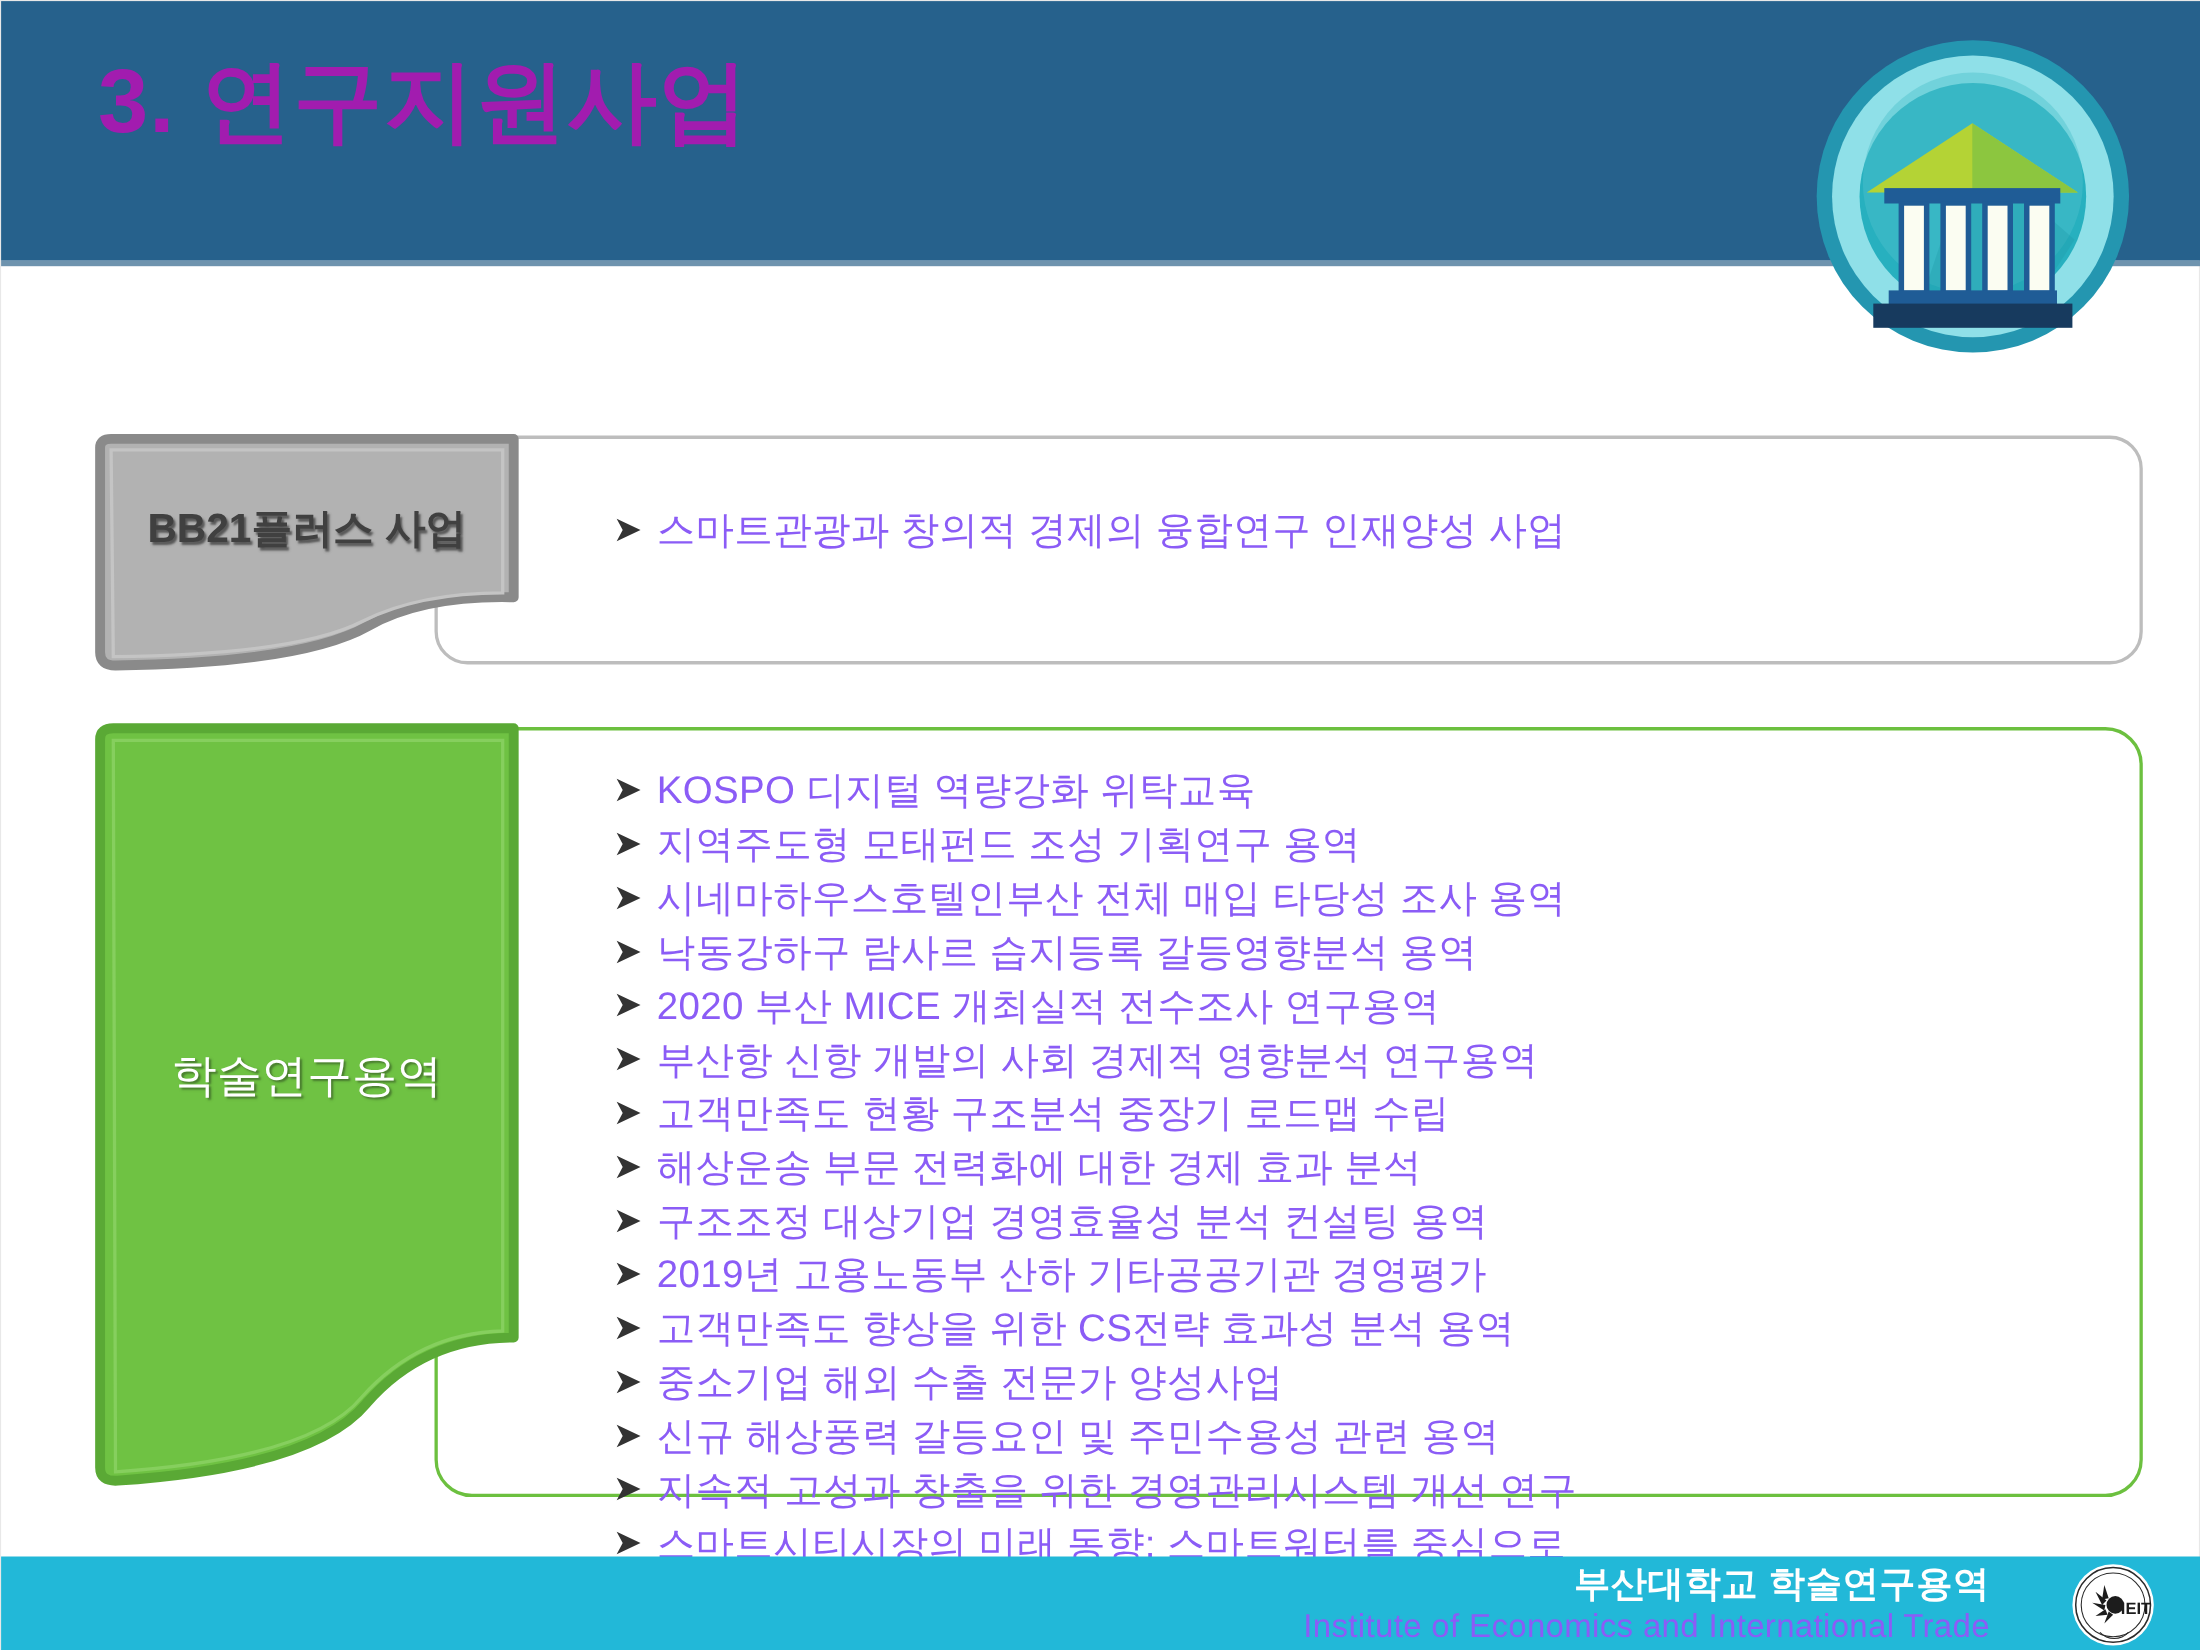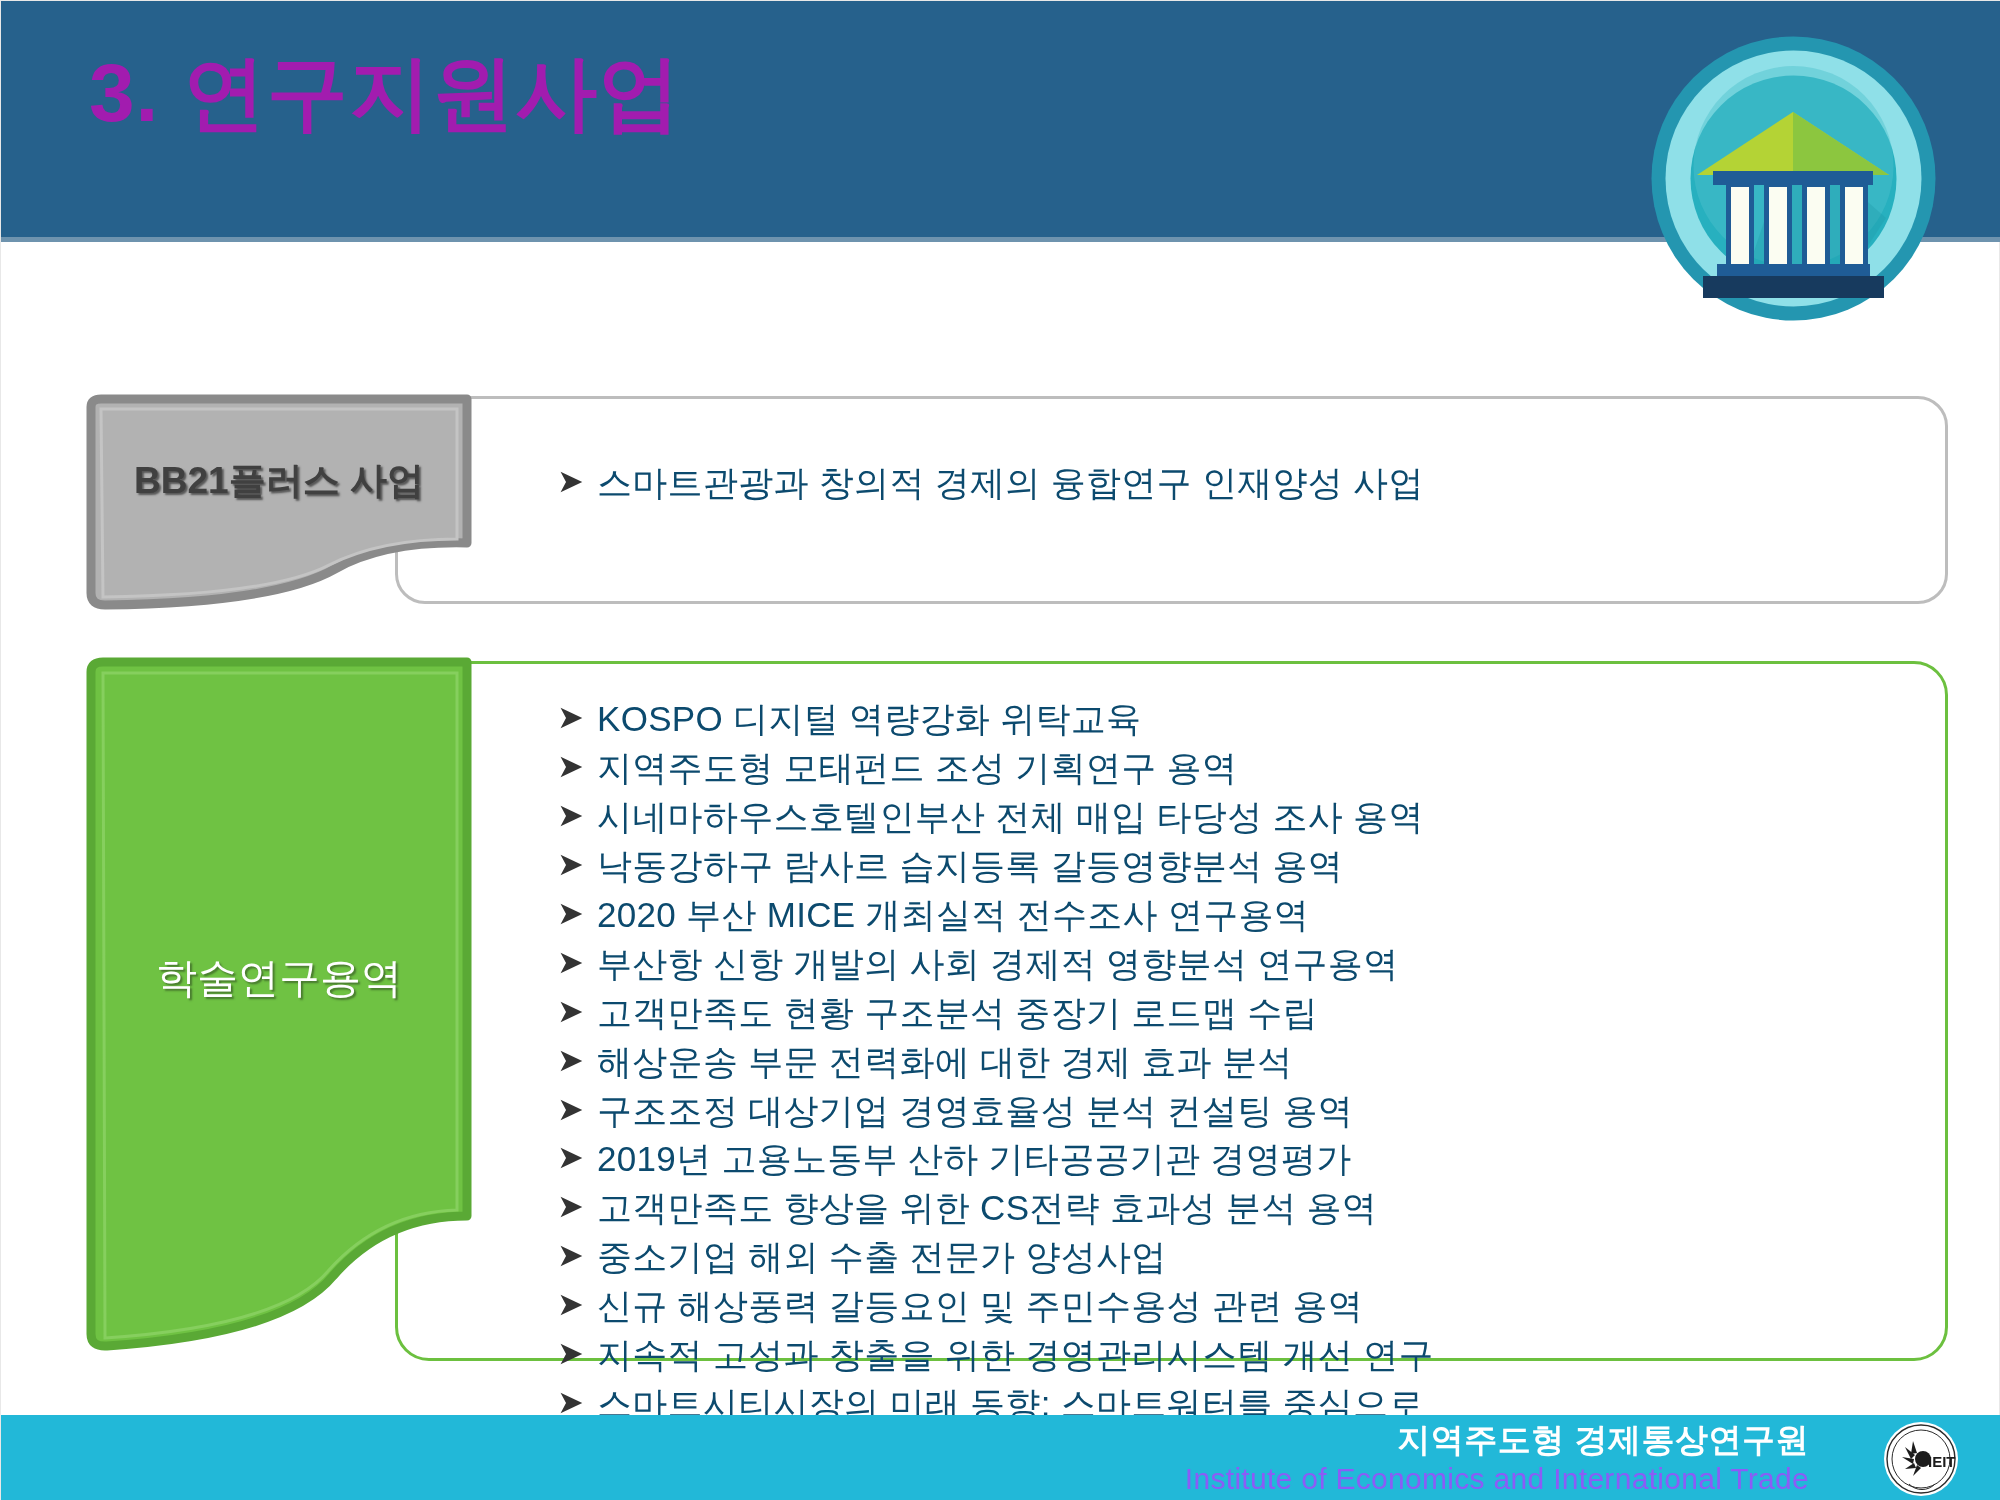--- a/index.html
+++ b/index.html
@@ -122,21 +122,21 @@
     flex: 0 0 auto;
     width: 40px;
     font-size: 32px;
     color: #333333;
     line-height: 1.18;
     font-family: "DejaVu Sans", sans-serif;
   }
   .bullet-text {
     flex: 1 1 auto;
     font-size: 35px;
-    color: #0c4a6e;
+    color: #8b5cf6;
     line-height: 1.17;
     letter-spacing: 0.3px;
     white-space: nowrap;
   }
   #gray-list .bullet-text { font-size: 35px; }
 
   
   #footer {
     position: absolute;
     left: 0; top: 1414px;
@@ -305,21 +305,21 @@
         <span class="bullet-text">스마트시티시장의 미래 동향: 스마트워터를 중심으로</span>
       </div>
       <div class="bullet-row">
         <span class="bullet-mark">➤</span>
         <span class="bullet-text">EWP Start-up 아카데미</span>
       </div>
     </div>
 
   <div id="footer"></div>
   <div id="footer-text">
-    <div id="footer-kr">지역주도형 경제통상연구원</div>
+    <div id="footer-kr">부산대학교 학술연구용역</div>
     <div id="footer-en">Institute of Economics and International Trade</div>
   </div>
   <div id="footer-logo">
     <svg width="76" height="76" viewBox="0 0 76 76">
       <circle cx="38" cy="38" r="37" fill="#ffffff"></circle>
       <circle cx="38" cy="38" r="34" fill="none" stroke="#2b2b2b" stroke-width="1.4"></circle>
       <circle cx="38" cy="38" r="29" fill="none" stroke="#2b2b2b" stroke-width="1"></circle>
       <g fill="#1c1c1c">
         <path d="M30 20 L34 32 L28 33 Z"></path>
         <path d="M22 26 L32 34 L28 38 Z"></path>

